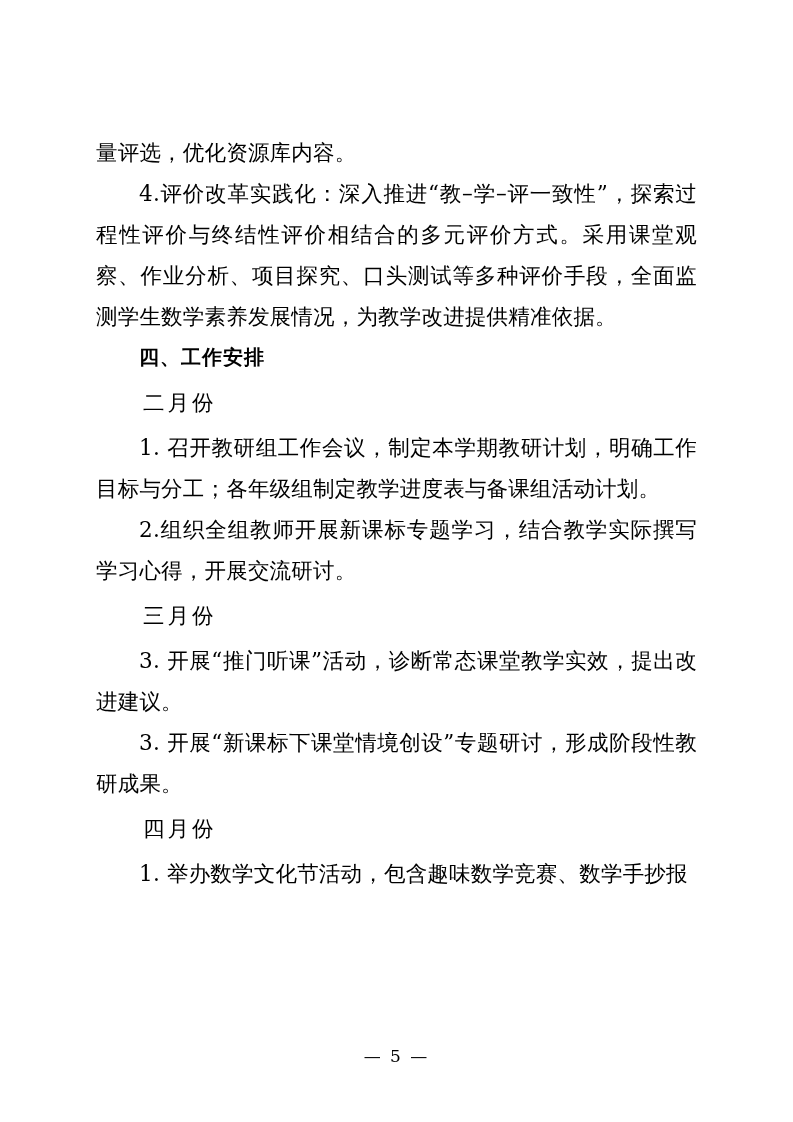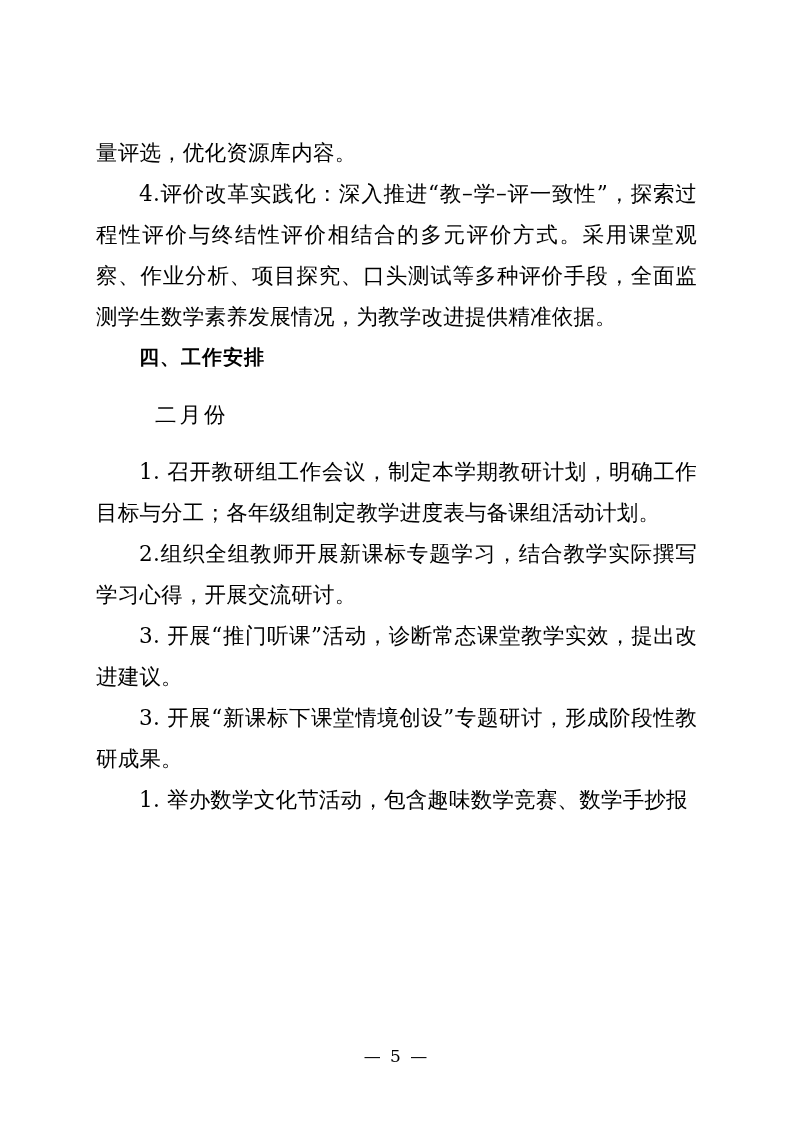--- a/index.html
+++ b/index.html
@@ -38,21 +38,21 @@
   }
   .heading {
     margin: 0;
     text-indent: 43px;
     font-weight: bold;
     font-family: "DejaVu Sans", "Liberation Sans", sans-serif;
     font-size: 20px;
     letter-spacing: 1px;
   }
   .month {
-    margin: 16px;
+    margin: 4px;
     text-indent: 43px;
     letter-spacing: 3px;
   }
   .footer {
     position: absolute;
     left: 0;
     right: 0;
     bottom: 56px;
     text-align: center;
     font-size: 17px;
@@ -65,18 +65,20 @@
 <body>
 
 <div class="page">
   <div class="body-text">
     <p class="para">量评选，优化资源库内容。</p>
     <p class="para indent">4.评价改革实践化：深入推进“教–学–评一致性”，探索过程性评价与终结性评价相结合的多元评价方式。采用课堂观察、作业分析、项目探究、口头测试等多种评价手段，全面监测学生数学素养发展情况，为教学改进提供精准依据。</p>
     <p class="heading">四、工作安排</p>
     <p class="month">二月份</p>
     <p class="para indent">1. 召开教研组工作会议，制定本学期教研计划，明确工作目标与分工；各年级组制定教学进度表与备课组活动计划。</p>
     <p class="para indent">2.组织全组教师开展新课标专题学习，结合教学实际撰写学习心得，开展交流研讨。</p>
+    <p class="month">三月份</p>
     <p class="para indent">3. 开展“推门听课”活动，诊断常态课堂教学实效，提出改进建议。</p>
     <p class="para indent">3. 开展“新课标下课堂情境创设”专题研讨，形成阶段性教研成果。</p>
+    <p class="month">四月份</p>
     <p class="para indent">1. 举办数学文化节活动，包含趣味数学竞赛、数学手抄报</p>
   </div>
   <div class="footer">— 5 —</div>
 </div>
 
 </body></html>

